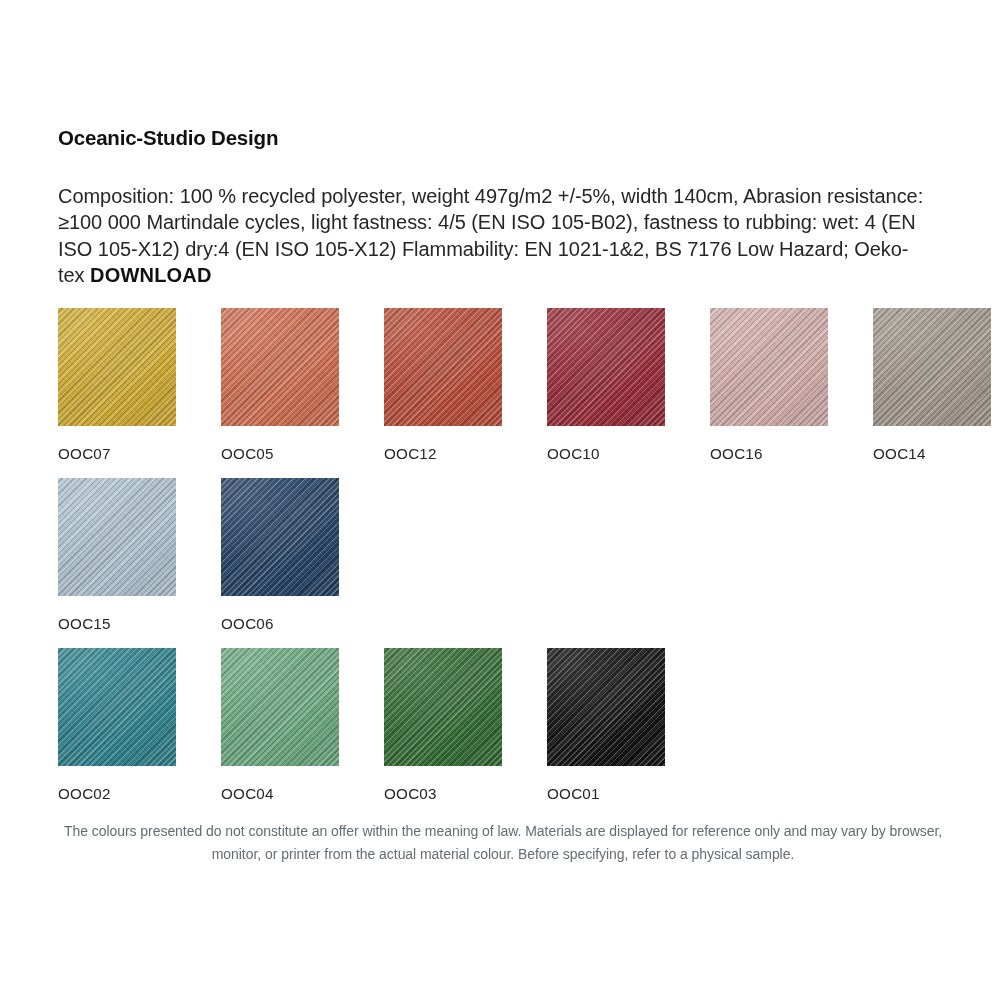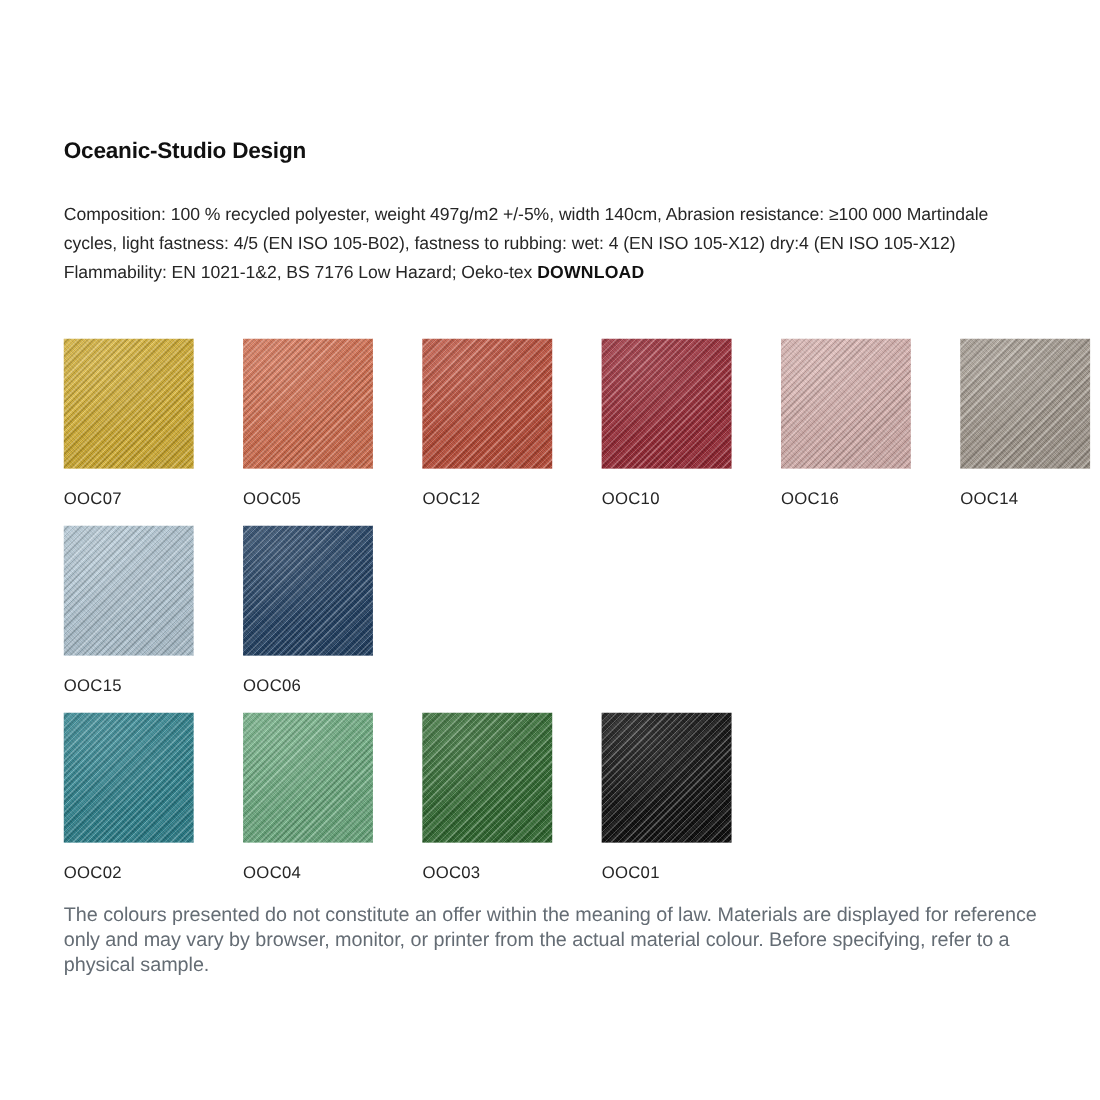--- a/index.html
+++ b/index.html
@@ -32,21 +32,21 @@
   #page-title {
     font-size: 20.5px;
     font-weight: bold;
     letter-spacing: -0.2px;
     color: #111111;
     margin: 0 0 32px 0;
     line-height: 1.2;
   }
 
   #spec-text {
-    font-size: 16px;
+    font-size: 20px;
     line-height: 26.5px;
     color: #262626;
     letter-spacing: -0.05px;
     margin: 0;
     max-width: 872px;
   }
   #spec-text .dl {
     font-weight: bold;
     color: #111111;
     letter-spacing: 0.2px;
@@ -135,24 +135,25 @@
     color: #262626;
     letter-spacing: 0.25px;
   }
 
   
   #disclaimer {
     position: absolute;
     left: 58px;
     top: 820px;
     width: 890px;
-    font-size: 18px;
+    font-size: 14px;
     line-height: 23px;
     color: #646c74;
     letter-spacing: -0.05px;
+    text-align: center;
   }
 </style>
 </head>
 <body>
 
 <div id="page">
 
   <div id="content">
     <h1 id="page-title">Oceanic-Studio Design</h1>
 

